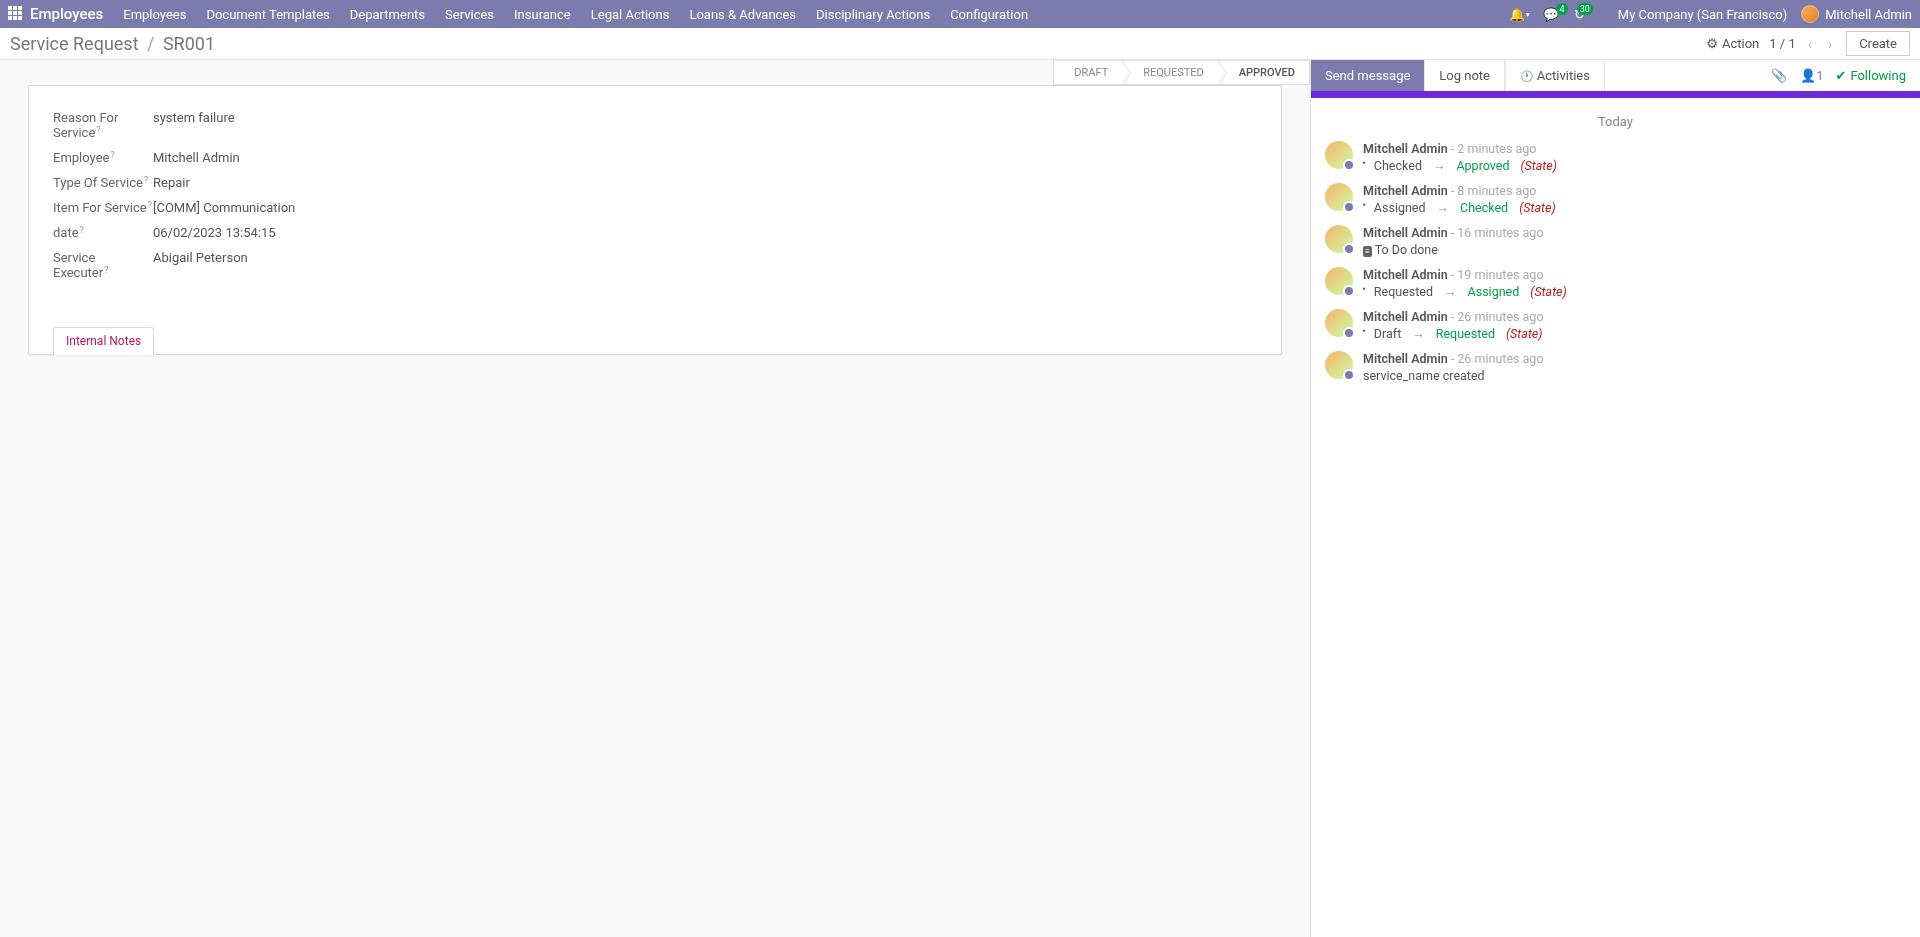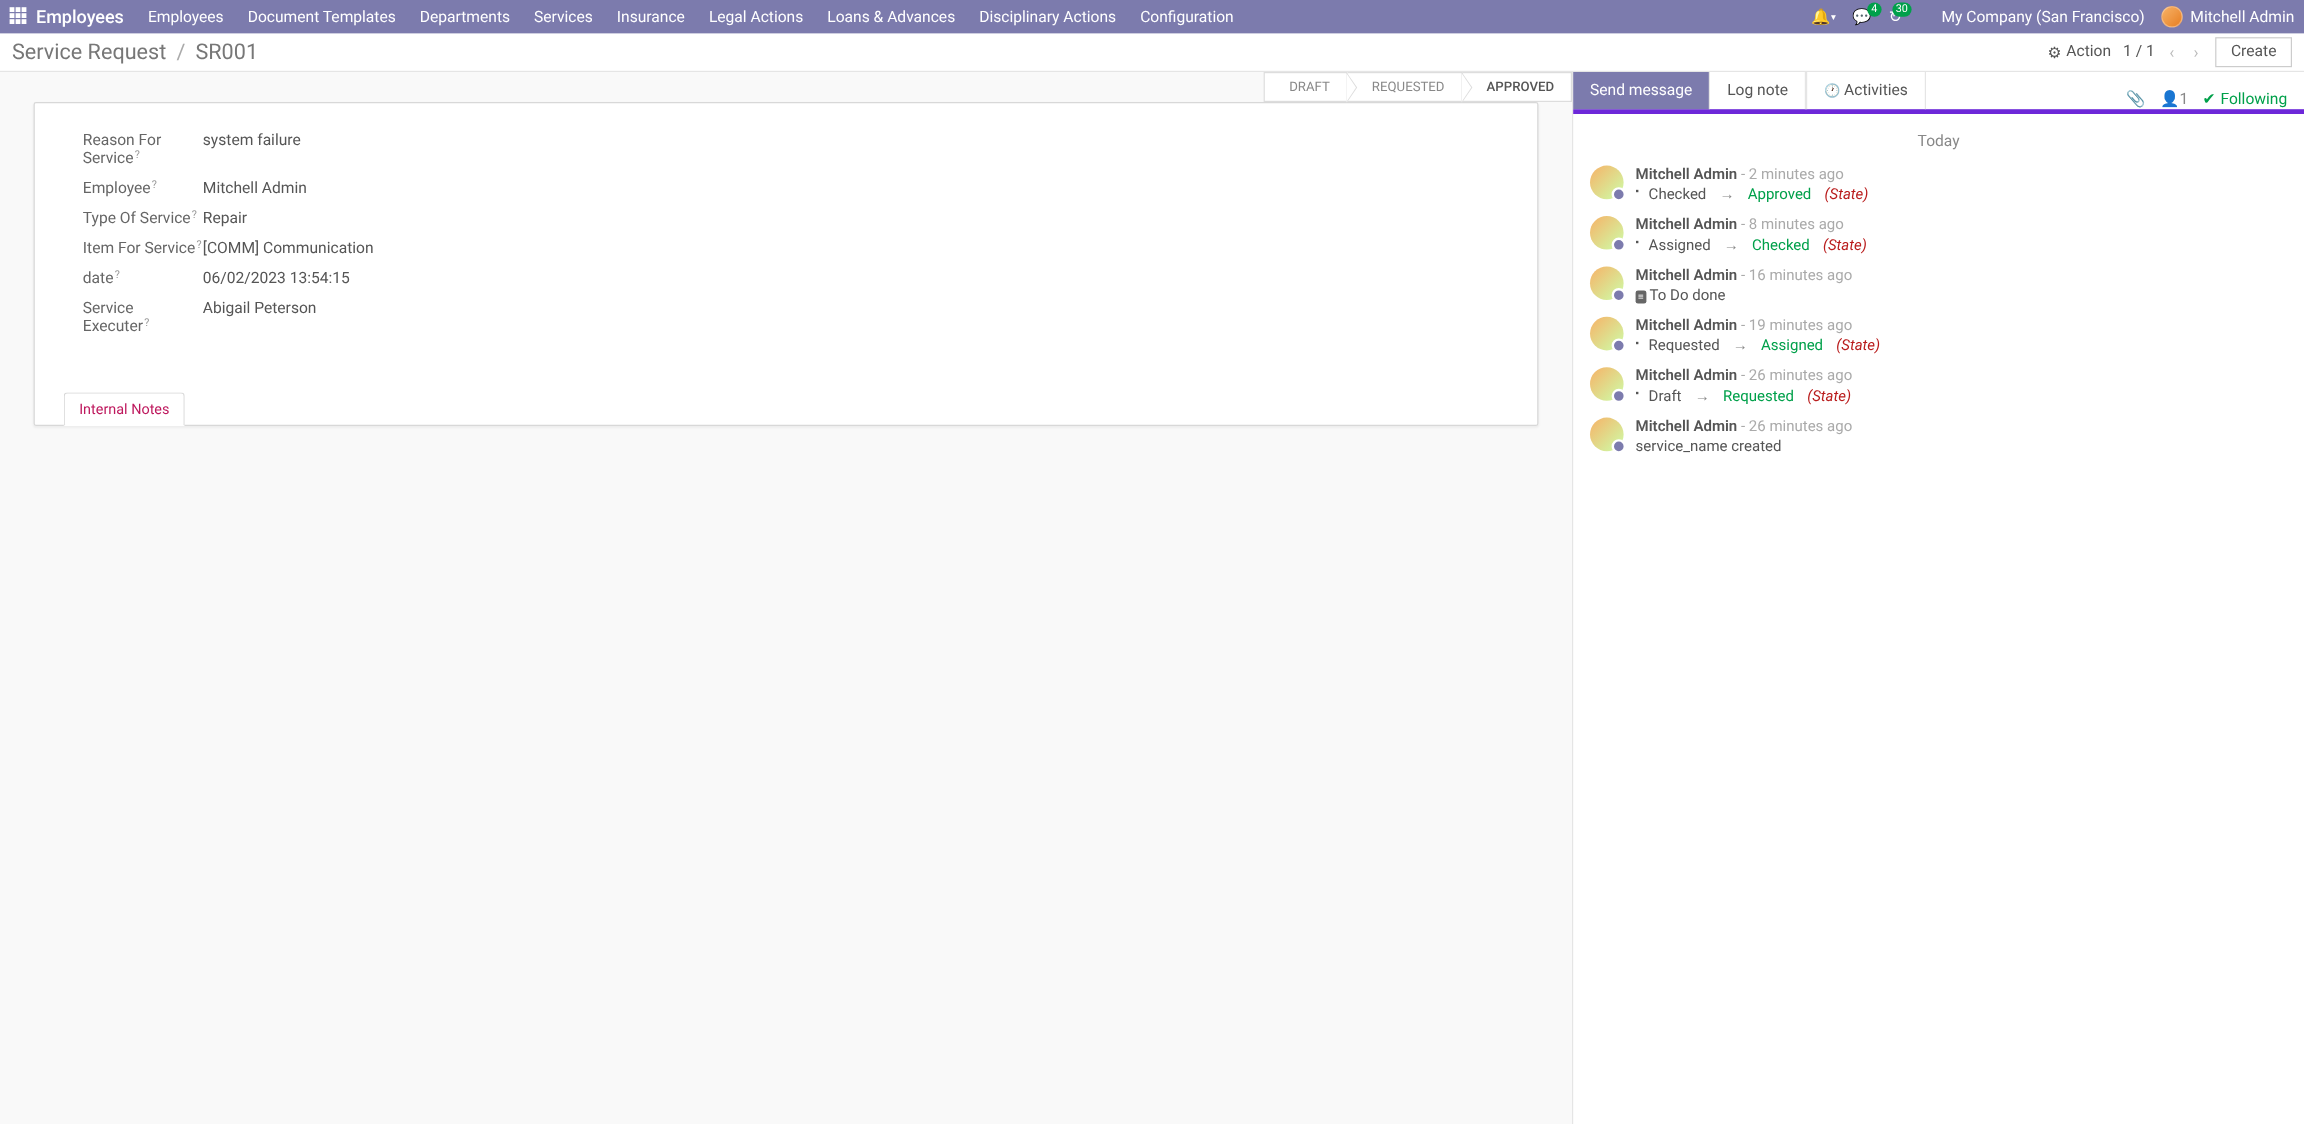--- a/index.html
+++ b/index.html
@@ -38,30 +38,30 @@
 .status-row { display: flex; justify-content: flex-end; padding: 0; background: transparent; }
 .status-bar { display: flex; }
 .status-step { position: relative; padding: 5px 14px 5px 20px; font-size: 11px; color: #888; background: #fff; border: 1px solid #ddd; border-left: none; }
 .status-step:first-child { border-left: 1px solid #ddd; }
 .status-step::after { content: ''; position: absolute; right: -8px; top: 0; width: 0; height: 0; border-top: 12px solid transparent; border-bottom: 12px solid transparent; border-left: 8px solid #fff; z-index: 2; }
 .status-step::before { content: ''; position: absolute; right: -9px; top: -1px; width: 0; height: 0; border-top: 13px solid transparent; border-bottom: 13px solid transparent; border-left: 9px solid #ddd; z-index: 1; }
 .status-step:last-child::after, .status-step:last-child::before { display: none; }
 .status-step.active { color: #555; font-weight: 500; }
 
 
-.form-sheet { background: #fff; border: 1px solid #d8d8d8; margin: 0 28px 20px 28px; padding: 24px 24px 60px 40px; min-height: 270px; position: relative; border-radius: 2px; box-shadow: 0 1px 2px rgba(0,0,0,0.05); }
+.form-sheet { background: #fff; border: 1px solid #d8d8d8; margin: 0 28px 20px 28px; padding: 24px 24px 60px 24px; min-height: 270px; position: relative; border-radius: 2px; box-shadow: 0 1px 2px rgba(0,0,0,0.05); }
 .form-row { display: flex; margin-bottom: 10px; font-size: 13px; }
 .form-label { width: 100px; color: #666; position: relative; }
 .form-label .help { color: #999; font-size: 9px; position: relative; top: -4px; margin-left: 1px; }
 .form-value { color: #555; margin-left: 0; }
 .tabs { position: absolute; bottom: -1px; left: 24px; }
 .tab { display: inline-block; border: 1px solid #d8d8d8; border-bottom: 1px solid #fff; background: #fff; padding: 6px 12px; font-size: 12px; color: #be185d; border-radius: 3px 3px 0 0; cursor: pointer; }
 
 
-.chatter-head { display: flex; align-items: flex-end; border-bottom: 4px solid #6d28d9; }
+.chatter-head { display: flex; align-items: center; border-bottom: 7px solid #6d28d9; }
 .chat-btn { padding: 8px 14px; font-size: 13px; cursor: pointer; border-right: 1px solid #e5e5e5; color: #555; }
 .chat-btn.primary { background: #7c7bad; color: #fff; }
 .chat-acts { border: 1px solid #e5e5e5; border-top: none; border-bottom: none; }
 .chat-btn .clock { font-size: 11px; margin-right: 3px; }
 .chat-right { margin-left: auto; display: flex; align-items: center; gap: 12px; padding-right: 14px; font-size: 13px; color: #777; }
 .chat-right .attach { color: #888; cursor: pointer; }
 .chat-right .follow { color: #888; cursor: pointer; }
 .following { color: #00a04a; cursor: pointer; display: flex; align-items: center; gap: 4px; }
 
 .chatter-body { padding: 10px 14px; }

